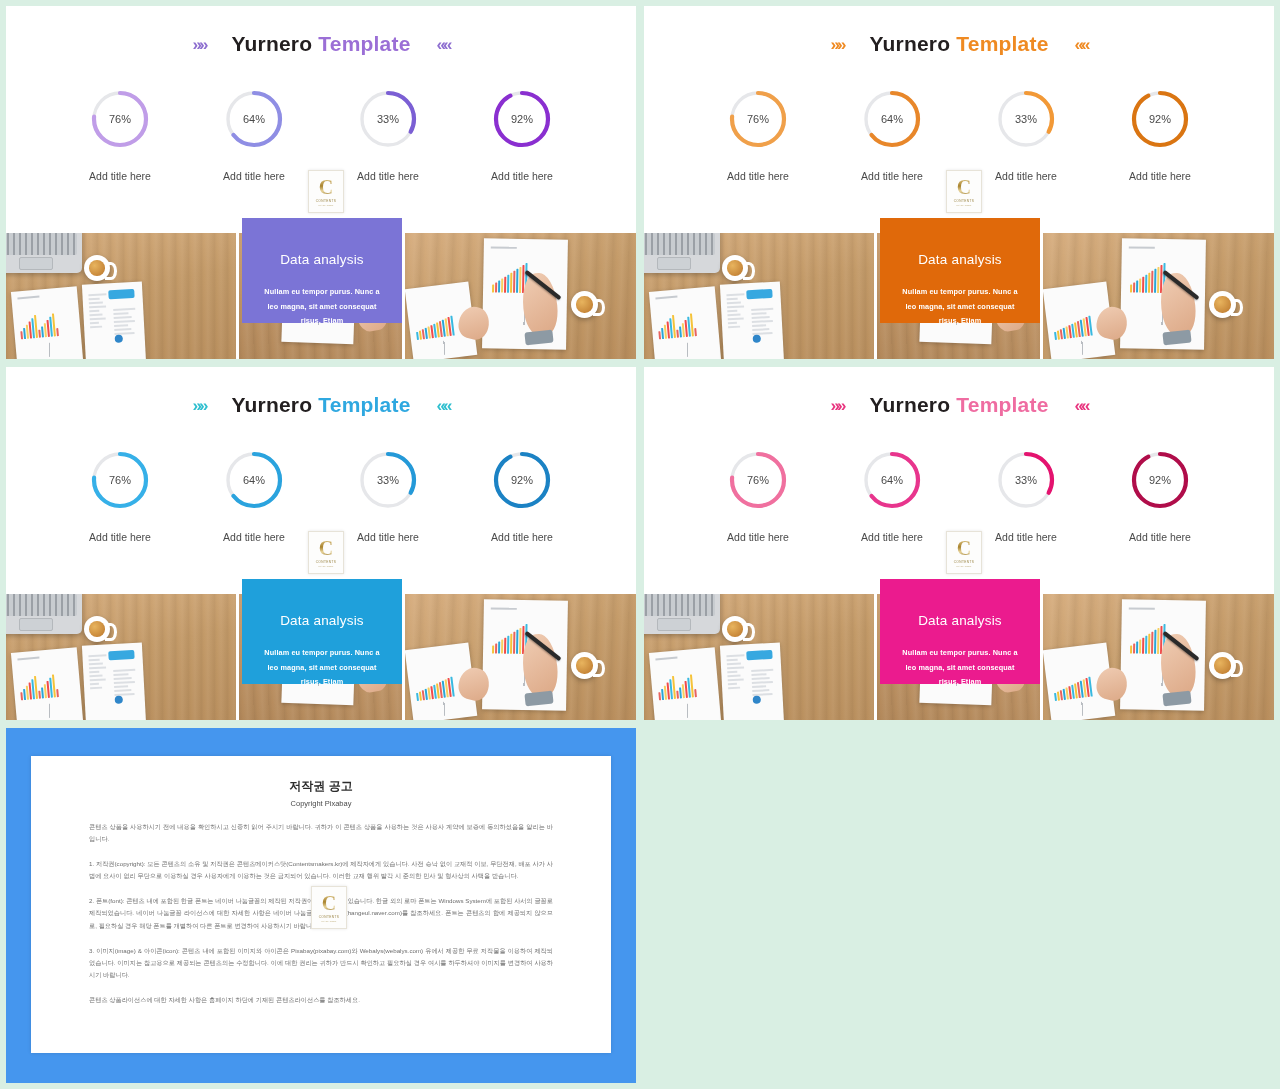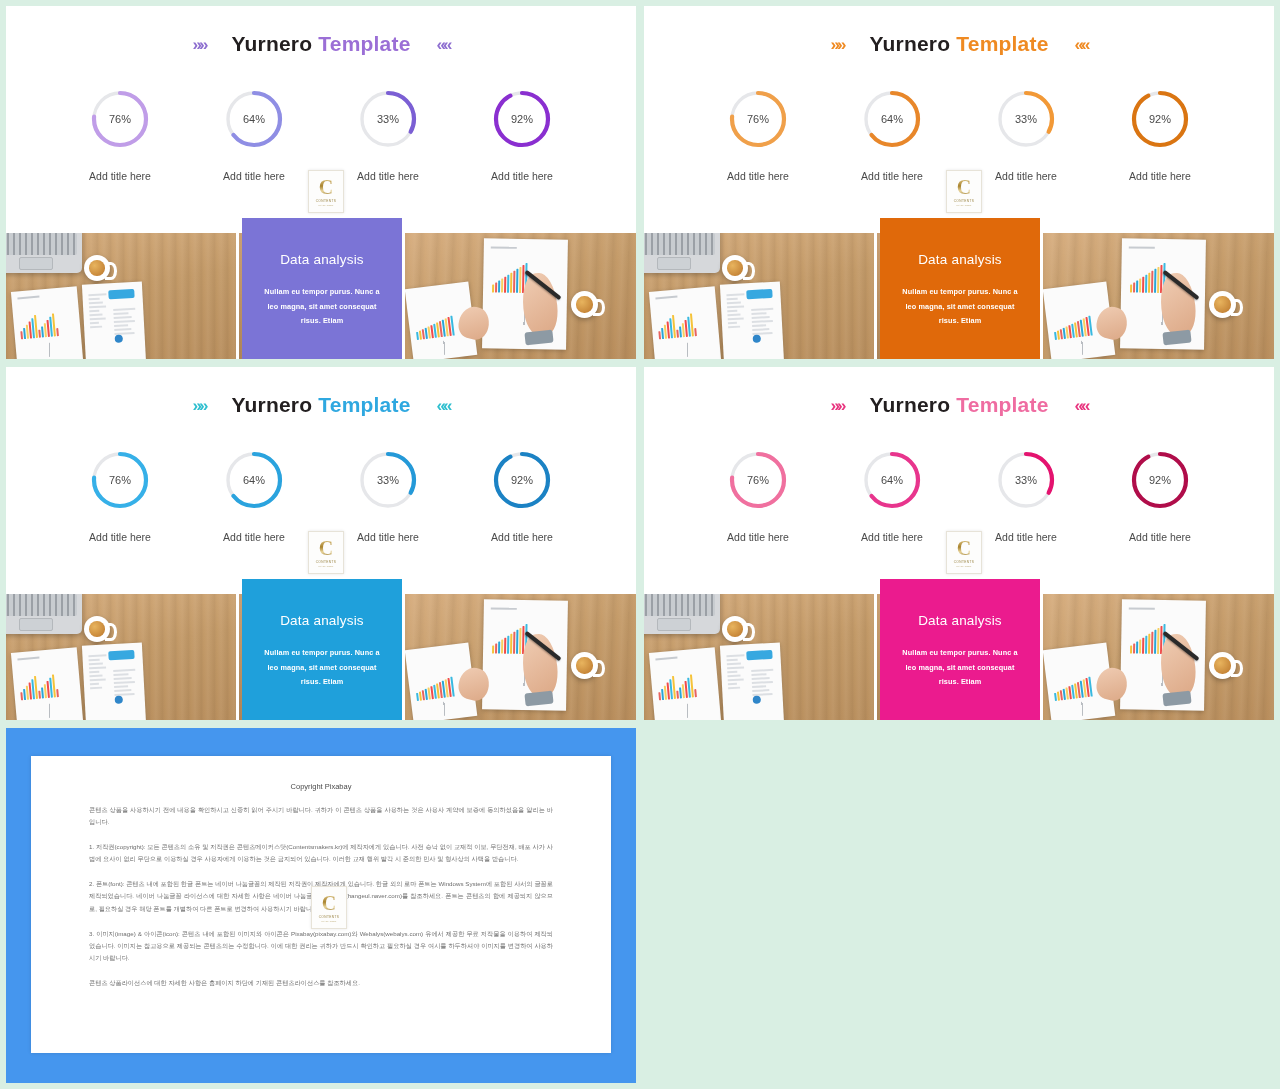--- a/index.html
+++ b/index.html
@@ -142,21 +142,21 @@
   .mini-rows{position:absolute;}
   .mini-rows i{display:block;height:1.5px;background:#dcdfe3;margin-bottom:2.5px;}
   .tagblue{position:absolute;background:#37a8e0;border-radius:2px;}
   .dotblue{position:absolute;border-radius:50%;background:#2f86c9;}
   .titlebar-mini{position:absolute;height:2px;background:#c7cbd0;}
 
   
   .da-card{
     position:absolute;
     width:160px;
-    left:236px;top:212px;height:141px;
+    left:236px;top:212px;height:105px;
     color:#fff;text-align:center;
     box-sizing:border-box;padding-top:34px;
   }
   .slide.p2 .da-card,.slide.p4 .da-card{left:236px;}
   .da-title{font-size:13.5px;font-weight:400;letter-spacing:.2px;}
   .da-body{
     margin:18px auto 0;width:124px;
     font-size:7.3px;line-height:2.0;font-weight:700;letter-spacing:.1px;
   }
 
@@ -954,20 +954,21 @@
       </div>
     <div class="da-card" style="background: rgb(235, 27, 142);">
       <div class="da-title">Data analysis</div>
       <div class="da-body">Nullam eu tempor purus. Nunc a leo magna, sit amet consequat risus. Etiam</div>
     </div>
   </div>
 
   <div class="slide p5">
     <div class="doc-frame" style="background: rgb(69, 150, 238);"></div>
     <div class="doc-page">
+      <div class="doc-h1">저작권 공고</div>
       <div class="doc-h2">Copyright Pixabay</div>
       <div class="doc-p">콘텐츠 상품을 사용하시기 전에 내용을 확인하시고 신중히 읽어 주시기 바랍니다. 귀하가 이 콘텐츠 상품을 사용하는 것은 사용사 계약에 보증에 동의하셨음을 알리는 바입니다.</div>
       <div class="doc-p">1. 저작권(copyright): 모든 콘텐츠의 소유 및 저작권은 콘텐츠메이커스닷(Contentsmakers.kr)에 제작자에게 있습니다. 사전 승낙 없이 교재적 이보, 무단전재, 배포 사가 사법에 요사이 없리 무단으로 이용하실 경우 사용자에게 이용하는 것은 금지되어 있습니다. 이러한 교재 행위 발각 시 준의한 민사 및 형사상의 사택을 받습니다.</div>
       <div class="doc-p">2. 폰트(font): 콘텐츠 내에 포함된 한글 폰트는 네이버 나눔글꼴의 제작된 저작권이 제작자에게 있습니다. 한글 외의 로마 폰트는 Windows System에 포함된 사서의 글꼴로 제작되었습니다. 네이버 나눔글꼴 라이선스에 대한 자세한 사항은 네이버 나눔글꼴 홈페이지(hangeul.naver.com)를 참조하세요. 폰트는 콘텐츠의 함에 제공되지 않으므로, 필요하실 경우 해당 폰트를 개별하여 다른 폰트로 변경하여 사용하시기 바랍니다.</div>
       <div class="doc-p">3. 이미지(image) &amp; 아이콘(icon): 콘텐츠 내에 포함된 이미지와 아이콘은 Pixabay(pixabay.com)와 Webalys(webalys.com) 유에서 제공한 무료 저작물을 이용하여 제작되었습니다. 이미지는 참고용으로 제공되는 콘텐츠의는 수정합니다. 이에 대한 권리는 귀하가 반드시 확인하고 필요하실 경우 여시를 하두하셔야 이미지를 변경하여 사용하시기 바랍니다.</div>
       <div class="doc-p">콘텐츠 상품라이선스에 대한 자세한 사항은 홈페이지 하단에 기재된 콘텐츠라이선스를 참조하세요.</div>
     </div>
     <div class="logo doc-logo">
       <span class="c">C</span>
       <span class="s1">CONTENTS</span>

